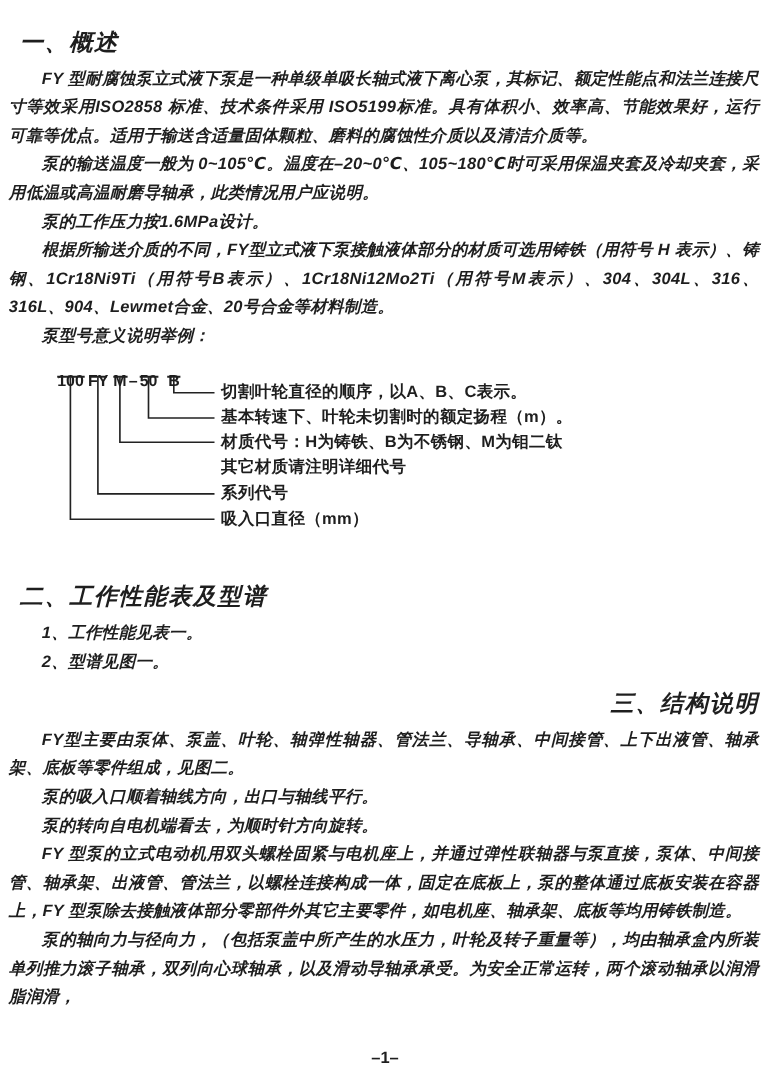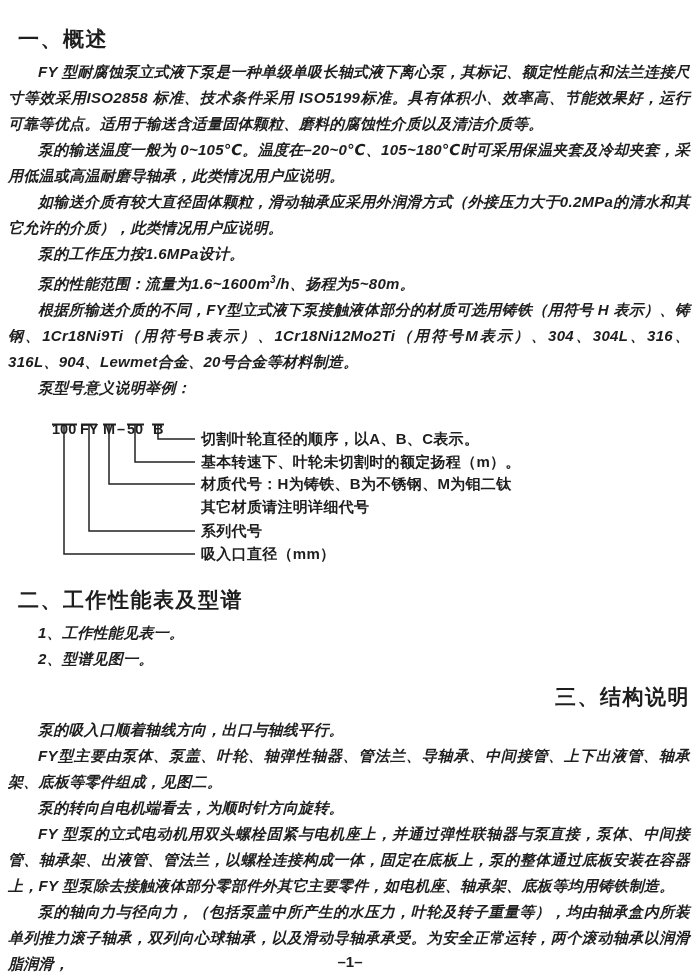--- a/index.html
+++ b/index.html
@@ -13,22 +13,23 @@
     font-family: "Liberation Sans", "DejaVu Sans", sans-serif;
     font-weight: 700;
     overflow: hidden;
   }
   .content { padding: 26px 10px 0 8px; }
   .sec-heading {
     font-size: 21px;
     line-height: 25px;
     margin: 0 0 8px 10px;
     letter-spacing: 1.5px;
+    font-style: italic;
   }
-  .sec-heading.gap-lg { margin-top: 16px; }
+  .sec-heading.gap-lg { margin-top: 41px; }
   .sec-heading.gap-sm { margin-top: 12px; text-align: right; }
   .para {
     font-size: 15px;
     line-height: 26px;
     margin: 0;
     text-indent: 2em;
     text-align: justify;
     letter-spacing: 0.3px;
     font-style: italic;
   }
@@ -66,23 +67,21 @@
 </style>
 </head>
 <body>
 
 <div class="page">
   <div class="content">
 
     <h2 class="sec-heading">一、概述</h2>
     <p class="para">FY 型耐腐蚀泵立式液下泵是一种单级单吸长轴式液下离心泵，其标记、额定性能点和法兰连接尺寸等效采用ISO2858 标准、技术条件采用 ISO5199标准。具有体积小、效率高、节能效果好，运行可靠等优点。适用于输送含适量固体颗粒、磨料的腐蚀性介质以及清洁介质等。</p>
     <p class="para">泵的输送温度一般为 0~105℃。温度在–20~0℃、105~180℃时可采用保温夹套及冷却夹套，采用低温或高温耐磨导轴承，此类情况用户应说明。</p>
-    <p class="para">如输送介质有较大直径固体颗粒，滑动轴承应采用外润滑方式（外接压力大于0.2MPa的清水和其它允许的介质），此类情况用户应说明。</p>
     <p class="para">泵的工作压力按1.6MPa设计。</p>
-    <p class="para"><span>泵的性能范围：流量为1.6~1600m</span><sup>3</sup><span>/h、扬程为5~80m。</span></p>
     <p class="para">根据所输送介质的不同，FY型立式液下泵接触液体部分的材质可选用铸铁（用符号 H 表示）、铸钢、1Cr18Ni9Ti（用符号B表示）、1Cr18Ni12Mo2Ti（用符号M表示）、304、304L、316、316L、904、Lewmet合金、20号合金等材料制造。</p>
     <p class="para">泵型号意义说明举例：</p>
 
     <div class="diagram">
       <svg width="700" height="168" viewBox="0 0 700 168">
         <g stroke="#222222" fill="none">
 
           <path d="M44 21.5 H69 M73 21.5 H89 M95 21.5 H108 M119 21.5 H136 M144 21.5 H156" stroke-width="2"></path>
 
           <path d="M150 22 V36 H187" stroke-width="1.5"></path>
@@ -105,22 +104,22 @@
       <div class="dlabel" style="top:95px">其它材质请注明详细代号</div>
       <div class="dlabel" style="top:119px">系列代号</div>
       <div class="dlabel" style="top:142px">吸入口直径（mm）</div>
     </div>
 
     <h2 class="sec-heading gap-lg">二、工作性能表及型谱</h2>
     <p class="para">1、工作性能见表一。</p>
     <p class="para">2、型谱见图一。</p>
 
     <h2 class="sec-heading gap-sm">三、结构说明</h2>
+    <p class="para">FY型主要由泵体、泵盖、叶轮、轴弹性轴器、管法兰、导轴承、中间接管、上下出液管、轴承架、底板等零件组成，见图二。</p>
     <p class="para">泵的吸入口顺着轴线方向，出口与轴线平行。</p>
-    <p class="para">FY型主要由泵体、泵盖、叶轮、轴弹性轴器、管法兰、导轴承、中间接管、上下出液管、轴承架、底板等零件组成，见图二。</p>
     <p class="para">泵的转向自电机端看去，为顺时针方向旋转。</p>
     <p class="para">FY 型泵的立式电动机用双头螺栓固紧与电机座上，并通过弹性联轴器与泵直接，泵体、中间接管、轴承架、出液管、管法兰，以螺栓连接构成一体，固定在底板上，泵的整体通过底板安装在容器上，FY 型泵除去接触液体部分零部件外其它主要零件，如电机座、轴承架、底板等均用铸铁制造。</p>
     <p class="para">泵的轴向力与径向力，（包括泵盖中所产生的水压力，叶轮及转子重量等），均由轴承盒内所装单列推力滚子轴承，双列向心球轴承，以及滑动导轴承承受。为安全正常运转，两个滚动轴承以润滑脂润滑，</p>
 
   </div>
 
   <div class="footer">–1–</div>
 </div>
 
 </body></html>

